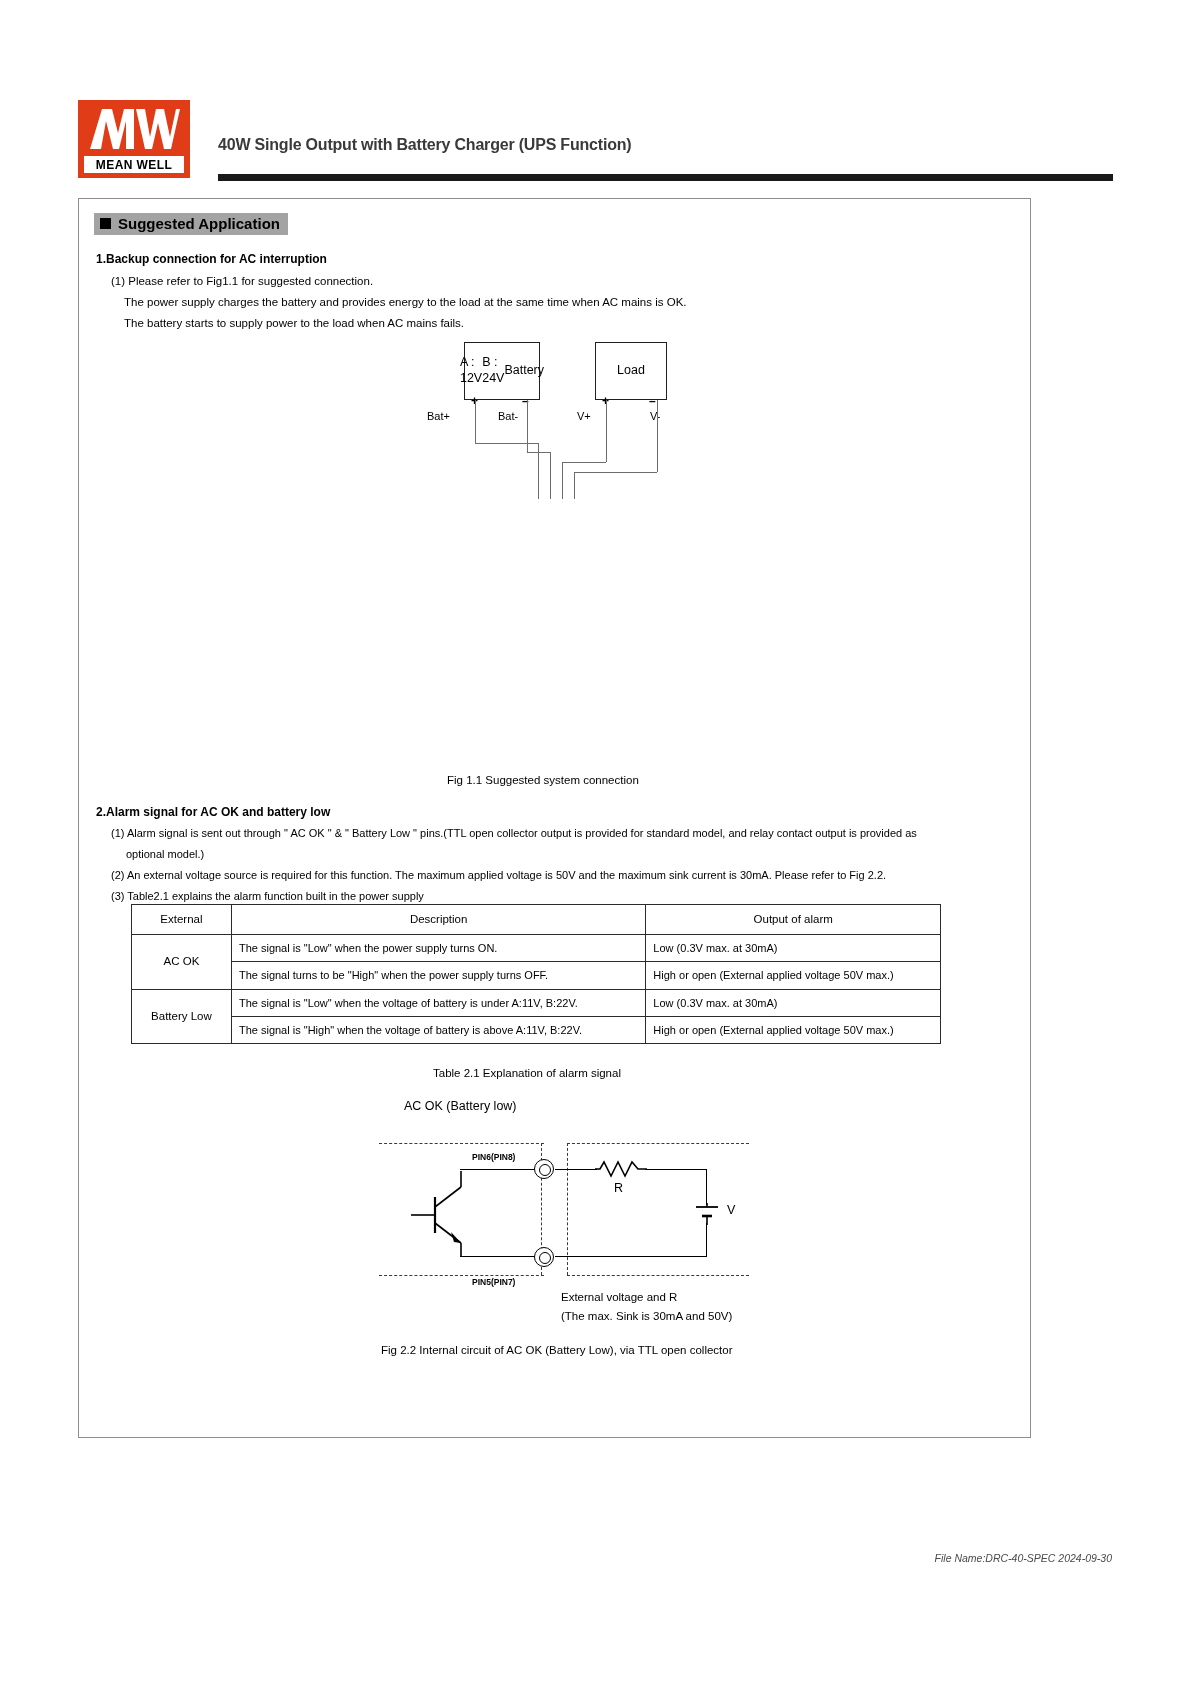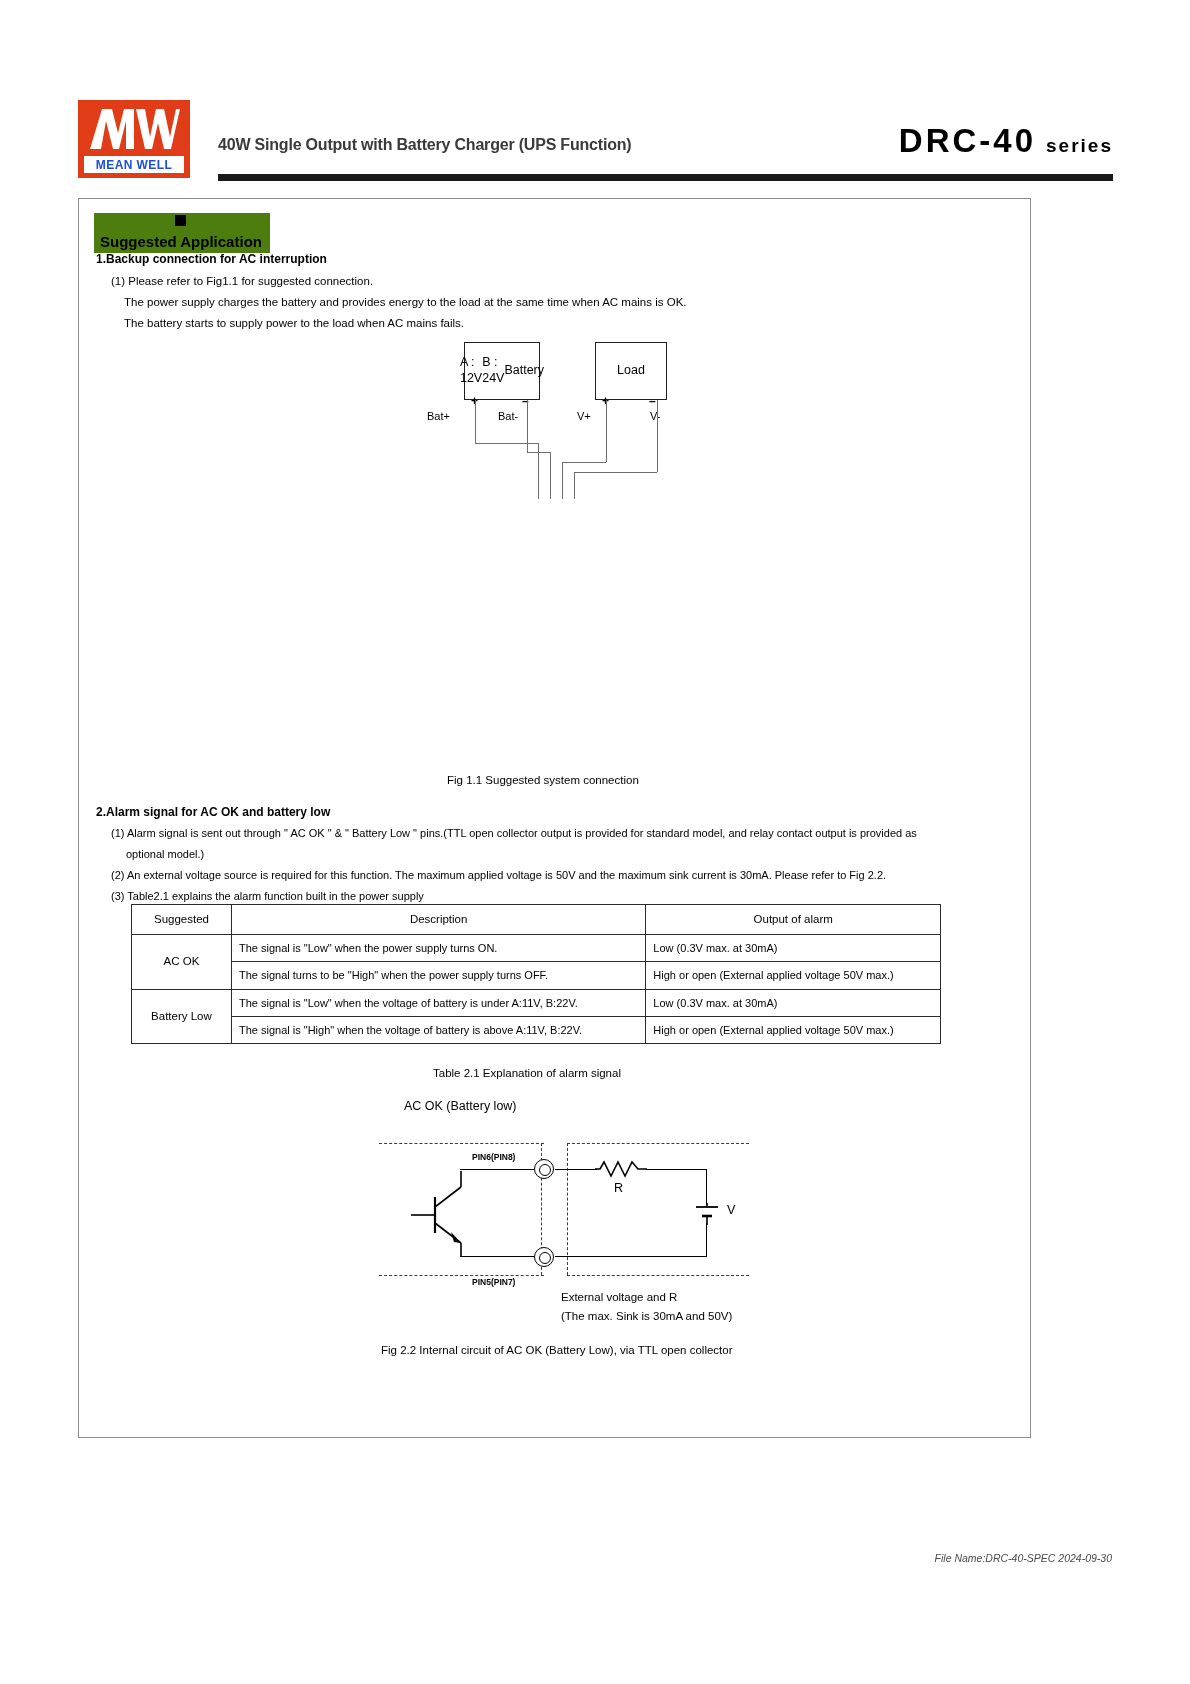--- a/index.html
+++ b/index.html
@@ -19,21 +19,21 @@
     position:absolute; left:0; top:0; width:112px; height:78px;
     background:#e03c17;
   }
   .logo-mw {
     position:absolute; left:0; top:4px; width:112px; height:50px;
     display:flex; align-items:center; justify-content:center;
   }
   .logo-mw svg { display:block; }
   .logo-text {
     position:absolute; left:6px; bottom:5px; width:100px; height:17px;
-    background:#ffffff; color:#1d4ed8;
+    background:#ffffff; color:#000000;
     font-size:12px; font-weight:bold; letter-spacing:.4px;
     display:flex; align-items:center; justify-content:center;
     font-family:"Liberation Sans", sans-serif;
   }
   .header-sub {
     position:absolute; left:140px; top:36px;
     font-size:16px; font-weight:bold; color:#3a3a3a;
     letter-spacing:-.2px;
   }
   .header-model {
@@ -53,23 +53,23 @@
 
   
   .page-frame {
     position:absolute; left:78px; top:198px; width:953px; height:1240px;
     border:1px solid #8d8d8d; background:#fff;
   }
 
   
   .sec-title {
     position:absolute; left:15px; top:14px;
-    background:#4d7c0f; padding:2px 8px 3px 6px;
+    background:#a3a3a3; padding:2px 8px 3px 6px;
     display:flex; align-items:center; gap:7px;
-    font-size:15px; font-weight:bold;flex-direction:column;
+    font-size:15px; font-weight:bold;
   }
   .sec-title .sq { width:11px; height:11px; background:#000; display:inline-block; }
 
   .txt { position:absolute; font-size:11.5px; line-height:1.45; white-space:nowrap; }
   .bold { font-weight:bold; font-size:12px; }
 
   
   .fig1 { position:absolute; left:330px; top:135px; width:300px; height:430px; }
   .box {
     position:absolute; border:1px solid #231f20; background:#fff;
@@ -183,23 +183,20 @@
   <div class="logo">
     <div class="logo-mw">
       <svg width="92" height="44" viewBox="0 0 92 44" aria-hidden="true">
         <polygon points="2,42 14,2 24,2 30,26 36,2 46,2 46,42 38,42 38,14 31,42 25,42 18,14 13,42" fill="#ffffff"></polygon>
         <polygon points="48,2 57,2 62,30 68,2 76,2 82,30 88,2 92,2 83,42 76,42 70,16 64,42 57,42" fill="#ffffff"></polygon>
       </svg>
     </div>
     <div class="logo-text">MEAN WELL</div>
   </div>
   <div class="header-sub">40W Single Output with Battery Charger (UPS Function)</div>
-  <div class="header-model">
-    <span class="m">DRC-40</span><span class="s">series</span>
-  </div>
   <div class="header-rule"></div>
 </div>
 
 <div class="page-frame">
 
   <div class="sec-title">
     <span class="sq"></span>
     <span>Suggested Application</span>
   </div>
 
@@ -250,21 +247,21 @@
 
   <div class="txt bold" style="left:17px; top:605px;">2.Alarm signal for AC OK and battery low</div>
   <div class="txt" style="left:32px; top:627px; font-size:11px;">(1) Alarm signal is sent out through " AC OK " &amp; " Battery Low " pins.(TTL open collector output is provided for standard model, and relay contact output is provided as</div>
   <div class="txt" style="left:47px; top:648px; font-size:11px;">optional model.)</div>
   <div class="txt" style="left:32px; top:669px; font-size:11px;">(2) An external voltage source is required for this function. The maximum applied voltage is 50V and the maximum sink current is 30mA. Please refer to Fig 2.2.</div>
   <div class="txt" style="left:32px; top:690px; font-size:11px;">(3) Table2.1 explains the alarm function built in the power supply</div>
 
   <table class="tbl">
     <thead>
       <tr>
-        <th>Suggested</th>
+        <th>External</th>
         <th>Description</th>
         <th>Output of alarm</th>
       </tr>
     </thead>
     <tbody>
       <tr>
         <td class="fn" rowspan="2">AC OK</td>
         <td class="desc">The signal is "Low" when the power supply turns ON.</td>
         <td class="out">Low (0.3V max. at 30mA)</td>
       </tr>

